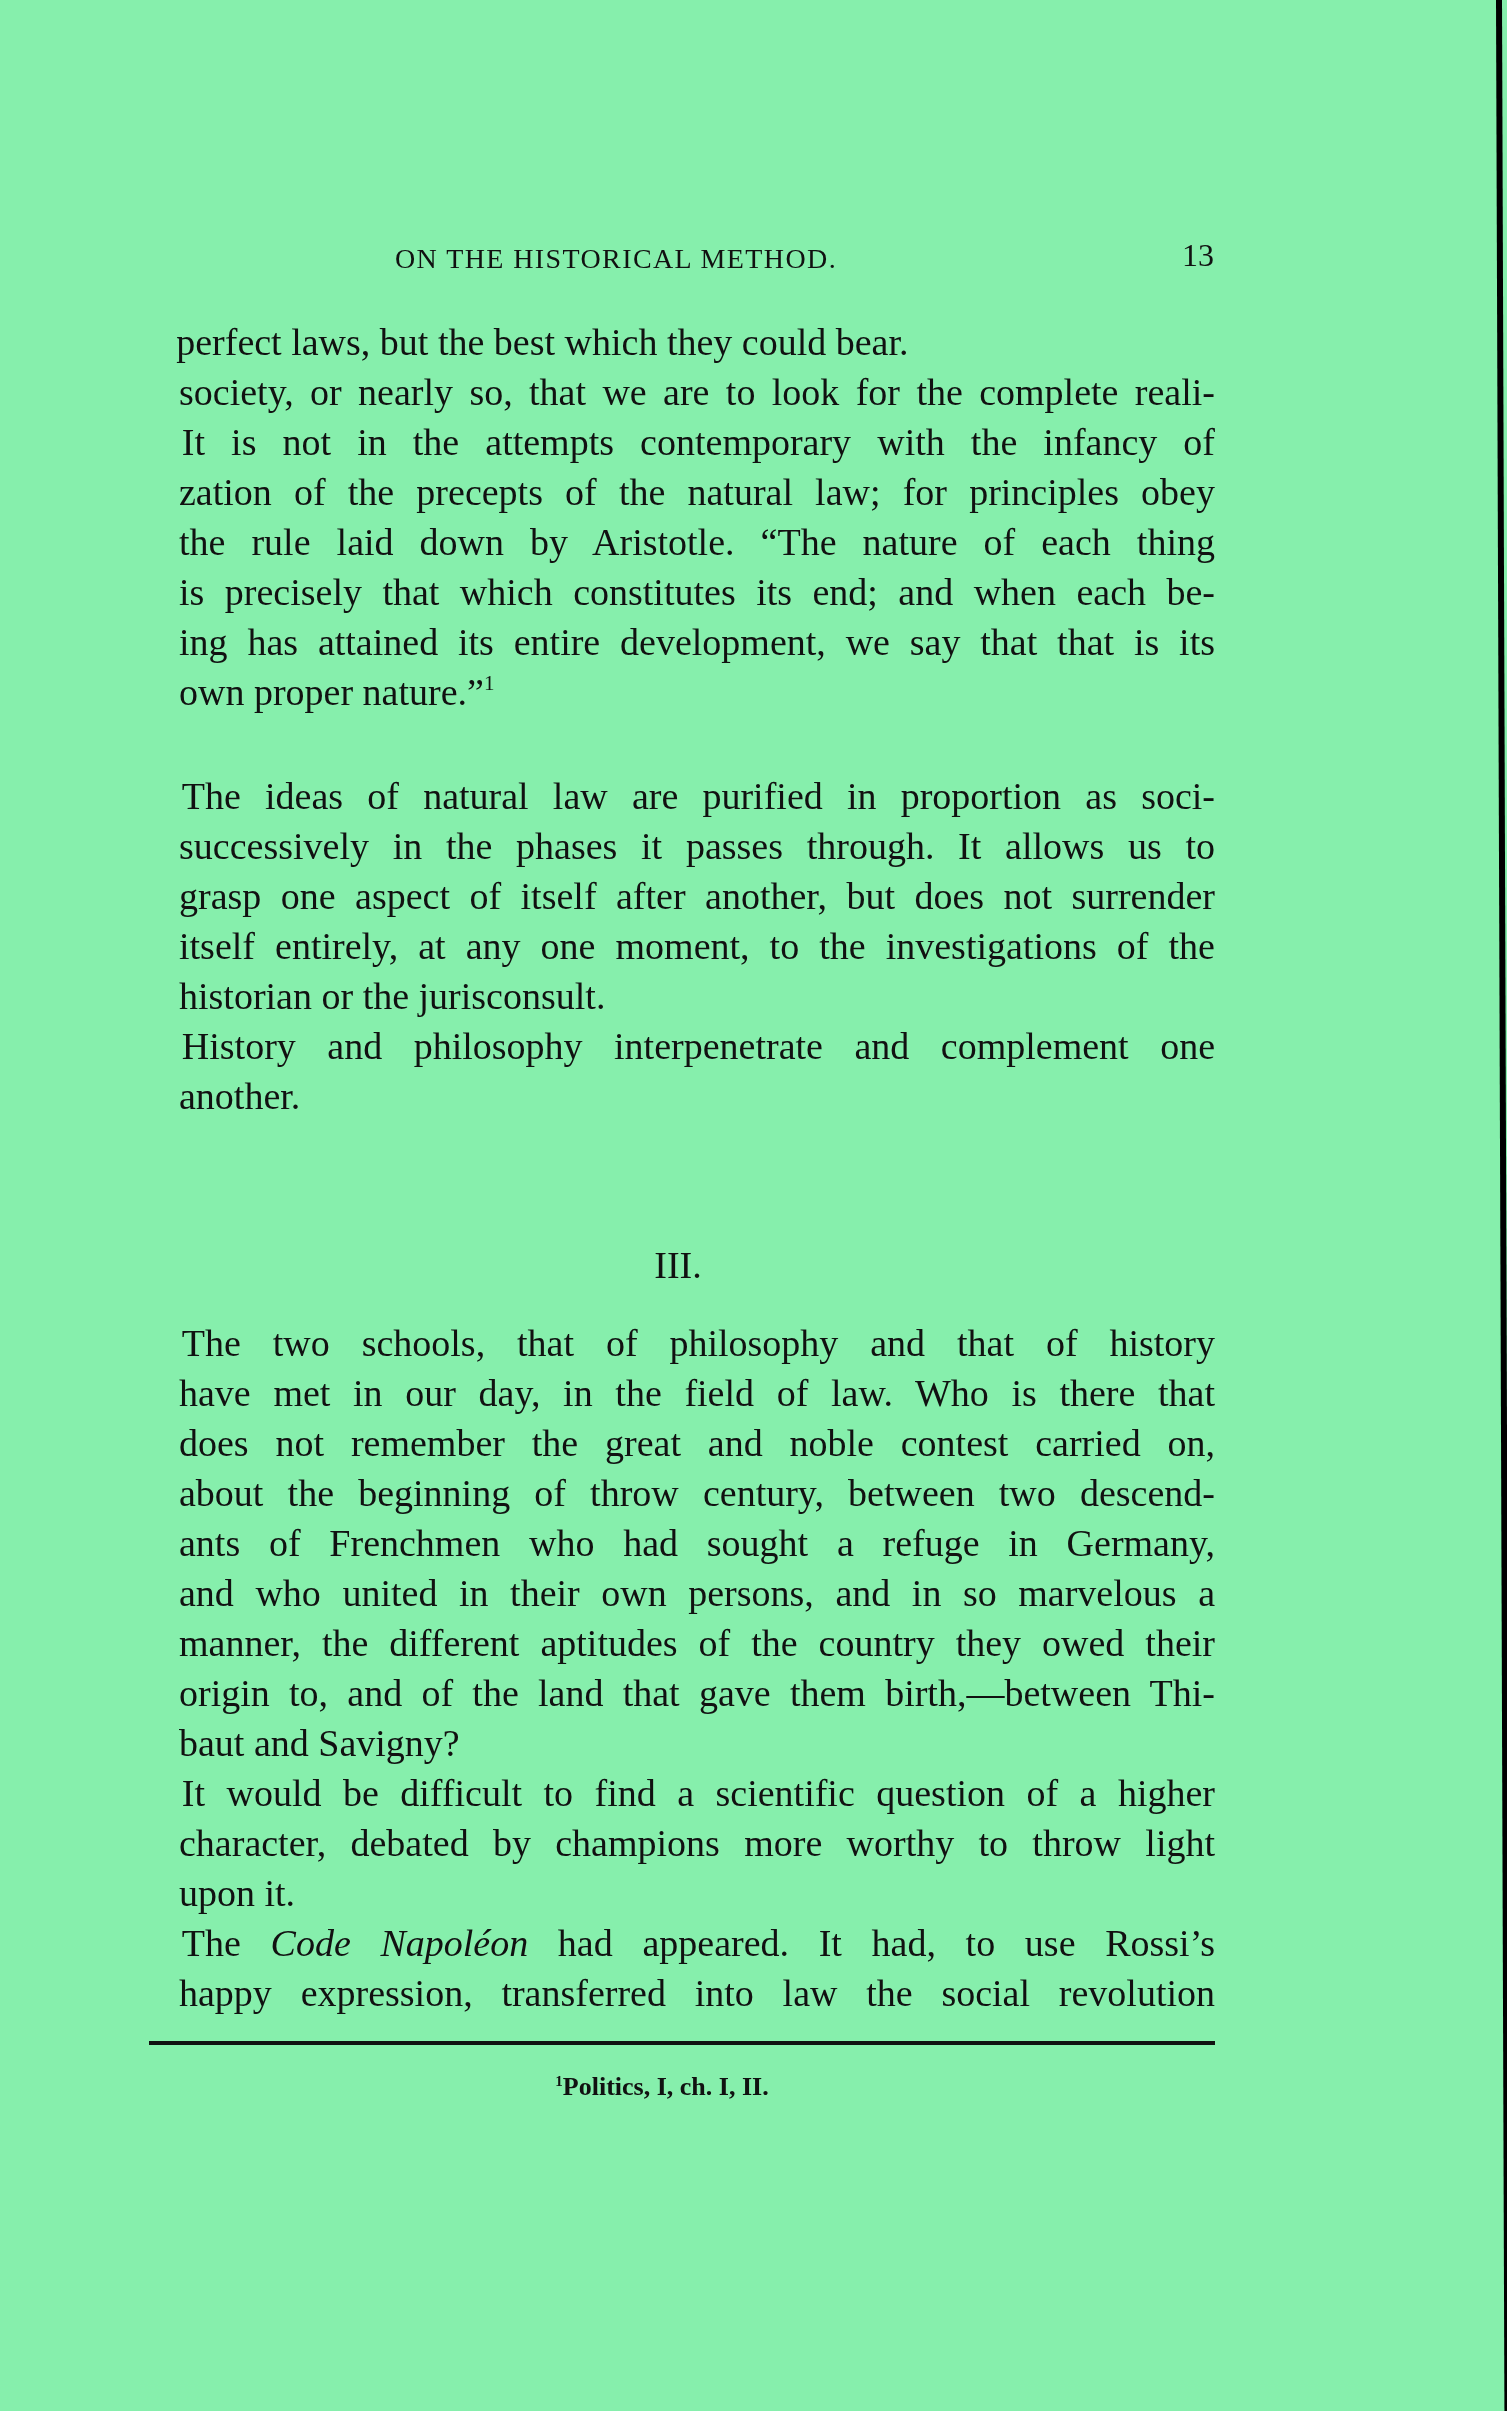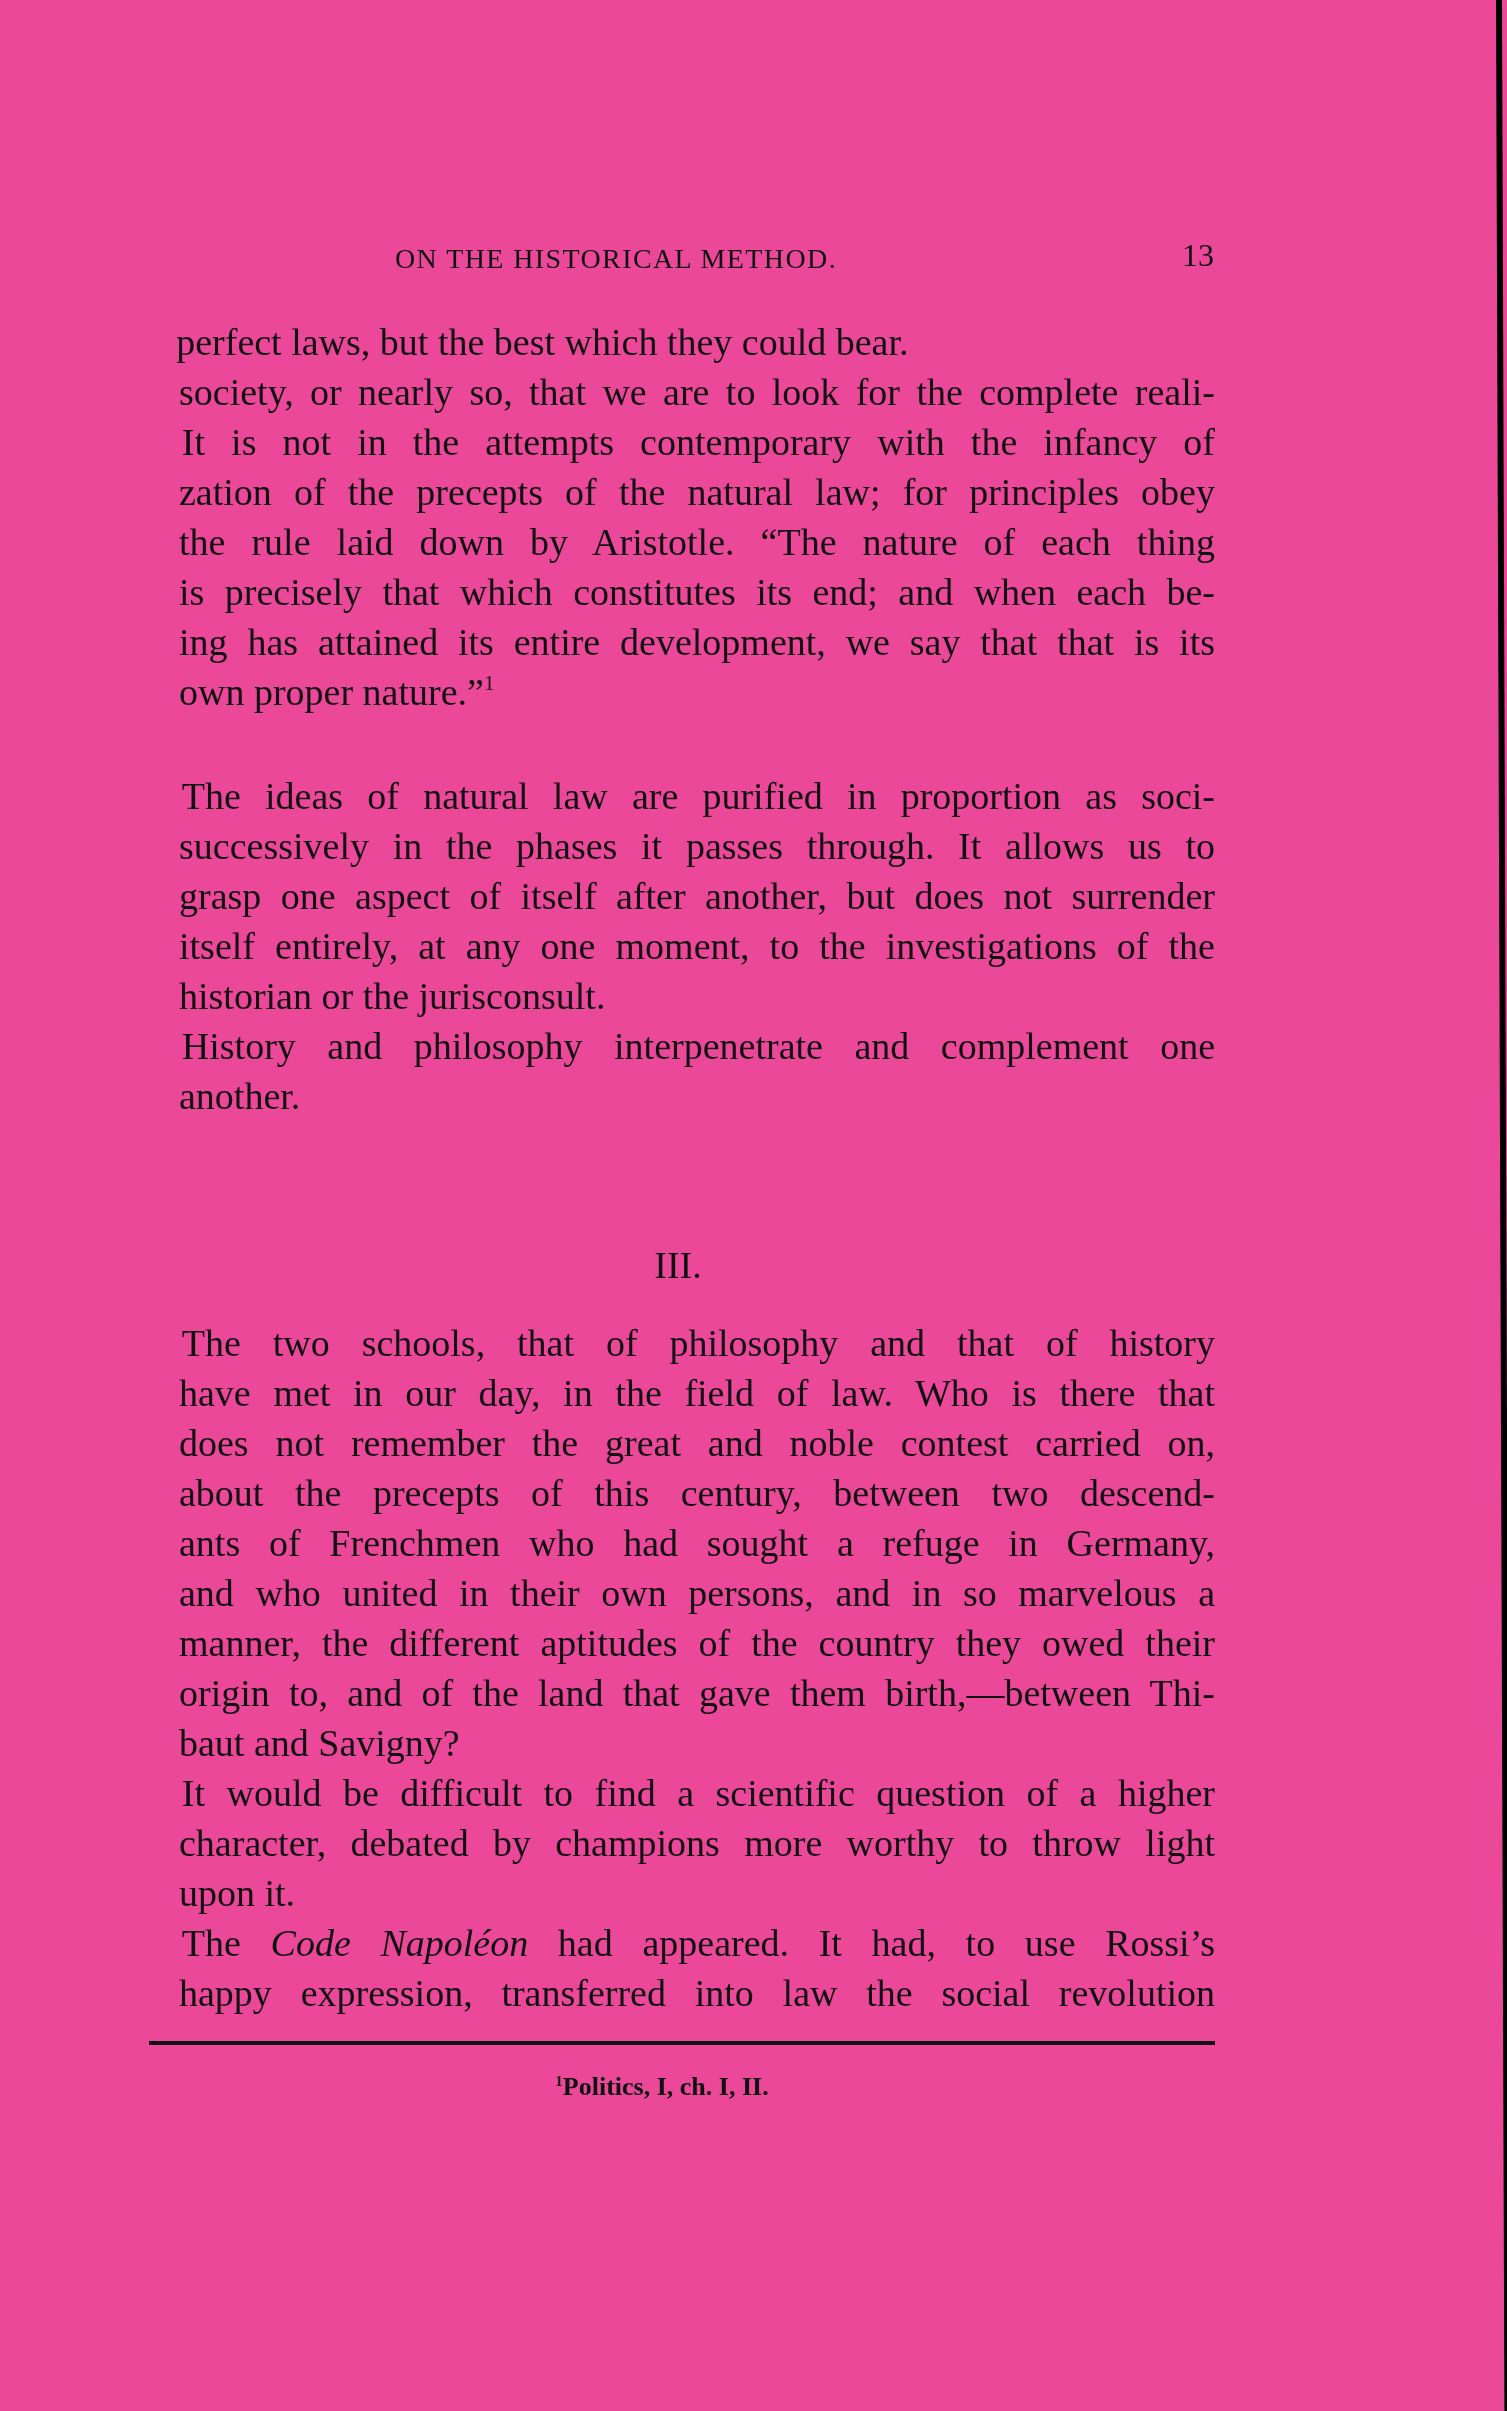--- a/index.html
+++ b/index.html
@@ -1,19 +1,19 @@
 <!DOCTYPE html>
 <html style="font-size:15px"><head>
 <meta charset="utf-8">
 <style>
   html, body { margin: 0; padding: 0; background: #ffffff; }
   body { width: 1508px; height: 2411px; position: relative; overflow: hidden; }
   .page {
     position: absolute; left: 0; top: 0; width: 1508px; height: 2411px;
-    background: #ec4899; color: #111111;
+    background: #86efac; color: #111111;
     font-family: "Liberation Serif", "DejaVu Serif", serif;
   }
   .edge-bar {
     position: absolute; top: 0; width: 5.6px; height: 2411px;
     left: 1496px; background: #000; transform: skewX(0.2deg); transform-origin: top left;
   }
   .running-head {
     position: absolute; top: 237px; left: 395px; width: 819px; height: 47px;
   }
   .running-title {
@@ -96,21 +96,21 @@
 
   <div class="section-num">
     <span>III.</span>
   </div>
 
   <div class="text-block block4">
     <p>
       <span class="line ind">The two schools, that of philosophy and that of history</span>
       <span class="line">have met in our day, in the field of law. Who is there that</span>
       <span class="line">does not remember the great and noble contest carried on,</span>
-      <span class="line">about the precepts of this century, between two descend-</span>
+      <span class="line">about the beginning of throw century, between two descend-</span>
       <span class="line">ants of Frenchmen who had sought a refuge in Germany,</span>
       <span class="line">and who united in their own persons, and in so marvelous a</span>
       <span class="line">manner, the different aptitudes of the country they owed their</span>
       <span class="line">origin to, and of the land that gave them birth,—between Thi-</span>
       <span class="line last">baut and Savigny?</span>
     </p>
     <p>
       <span class="line ind">It would be difficult to find a scientific question of a higher</span>
       <span class="line">character, debated by champions more worthy to throw light</span>
       <span class="line last">upon it.</span>

